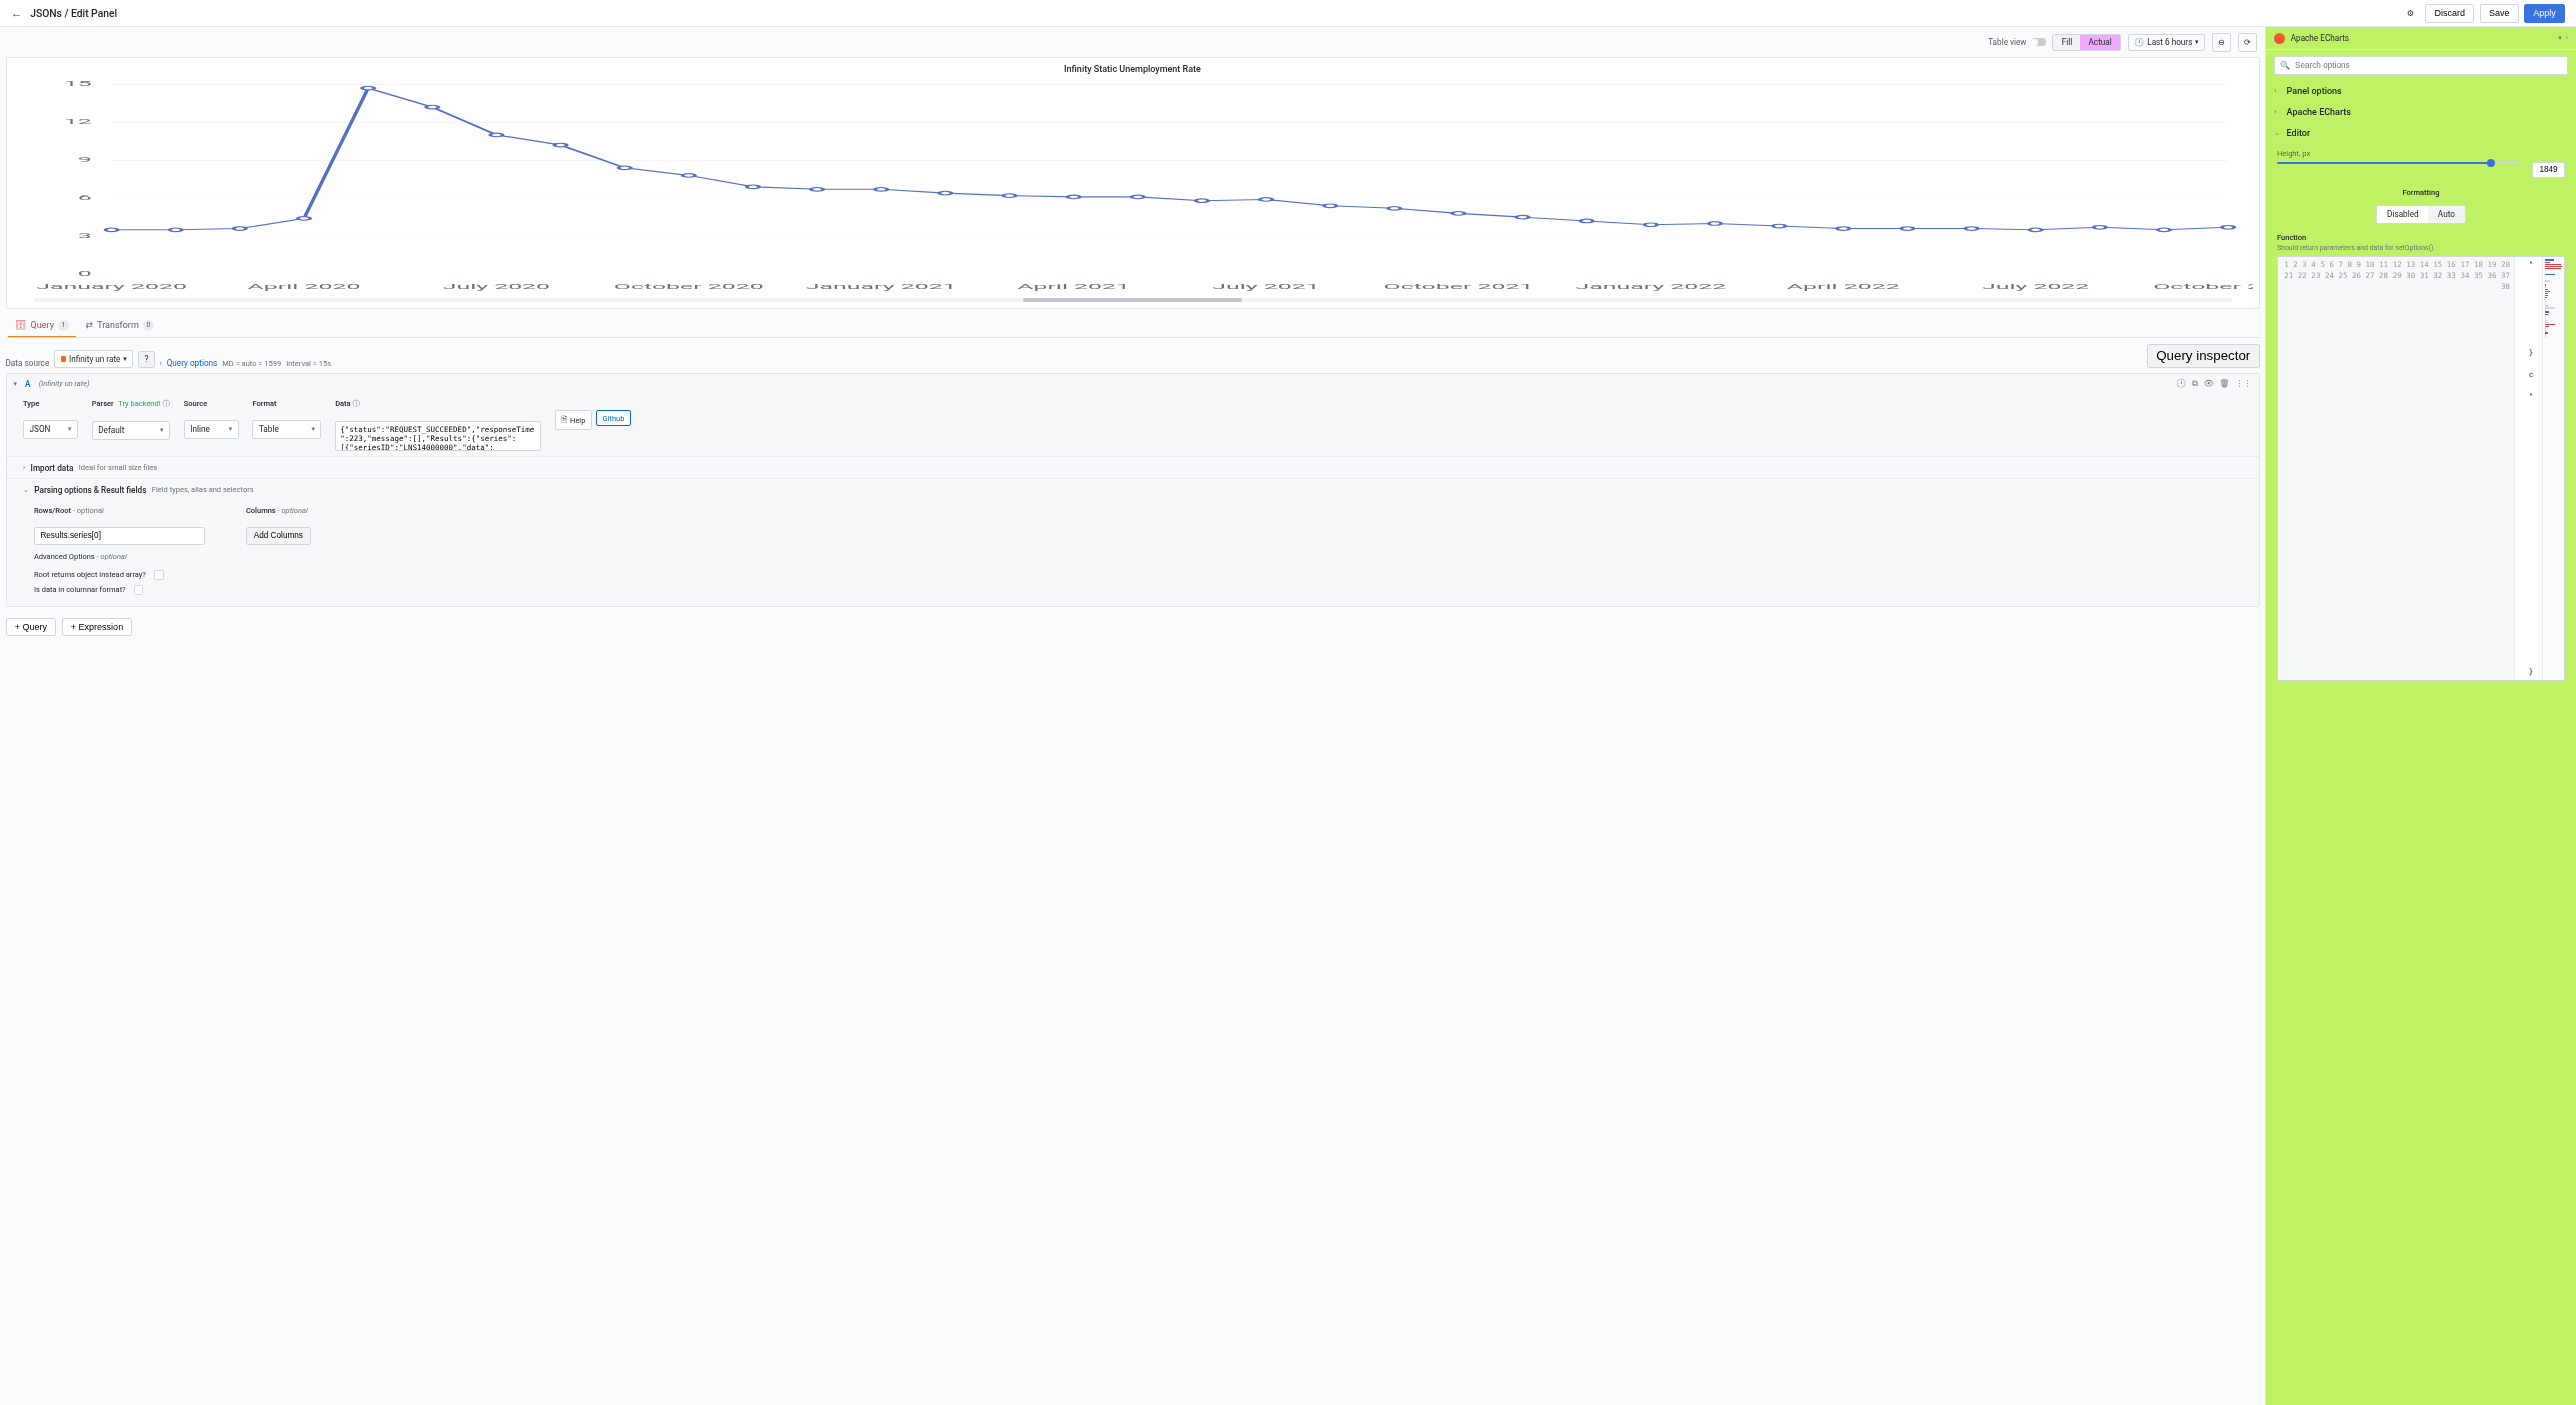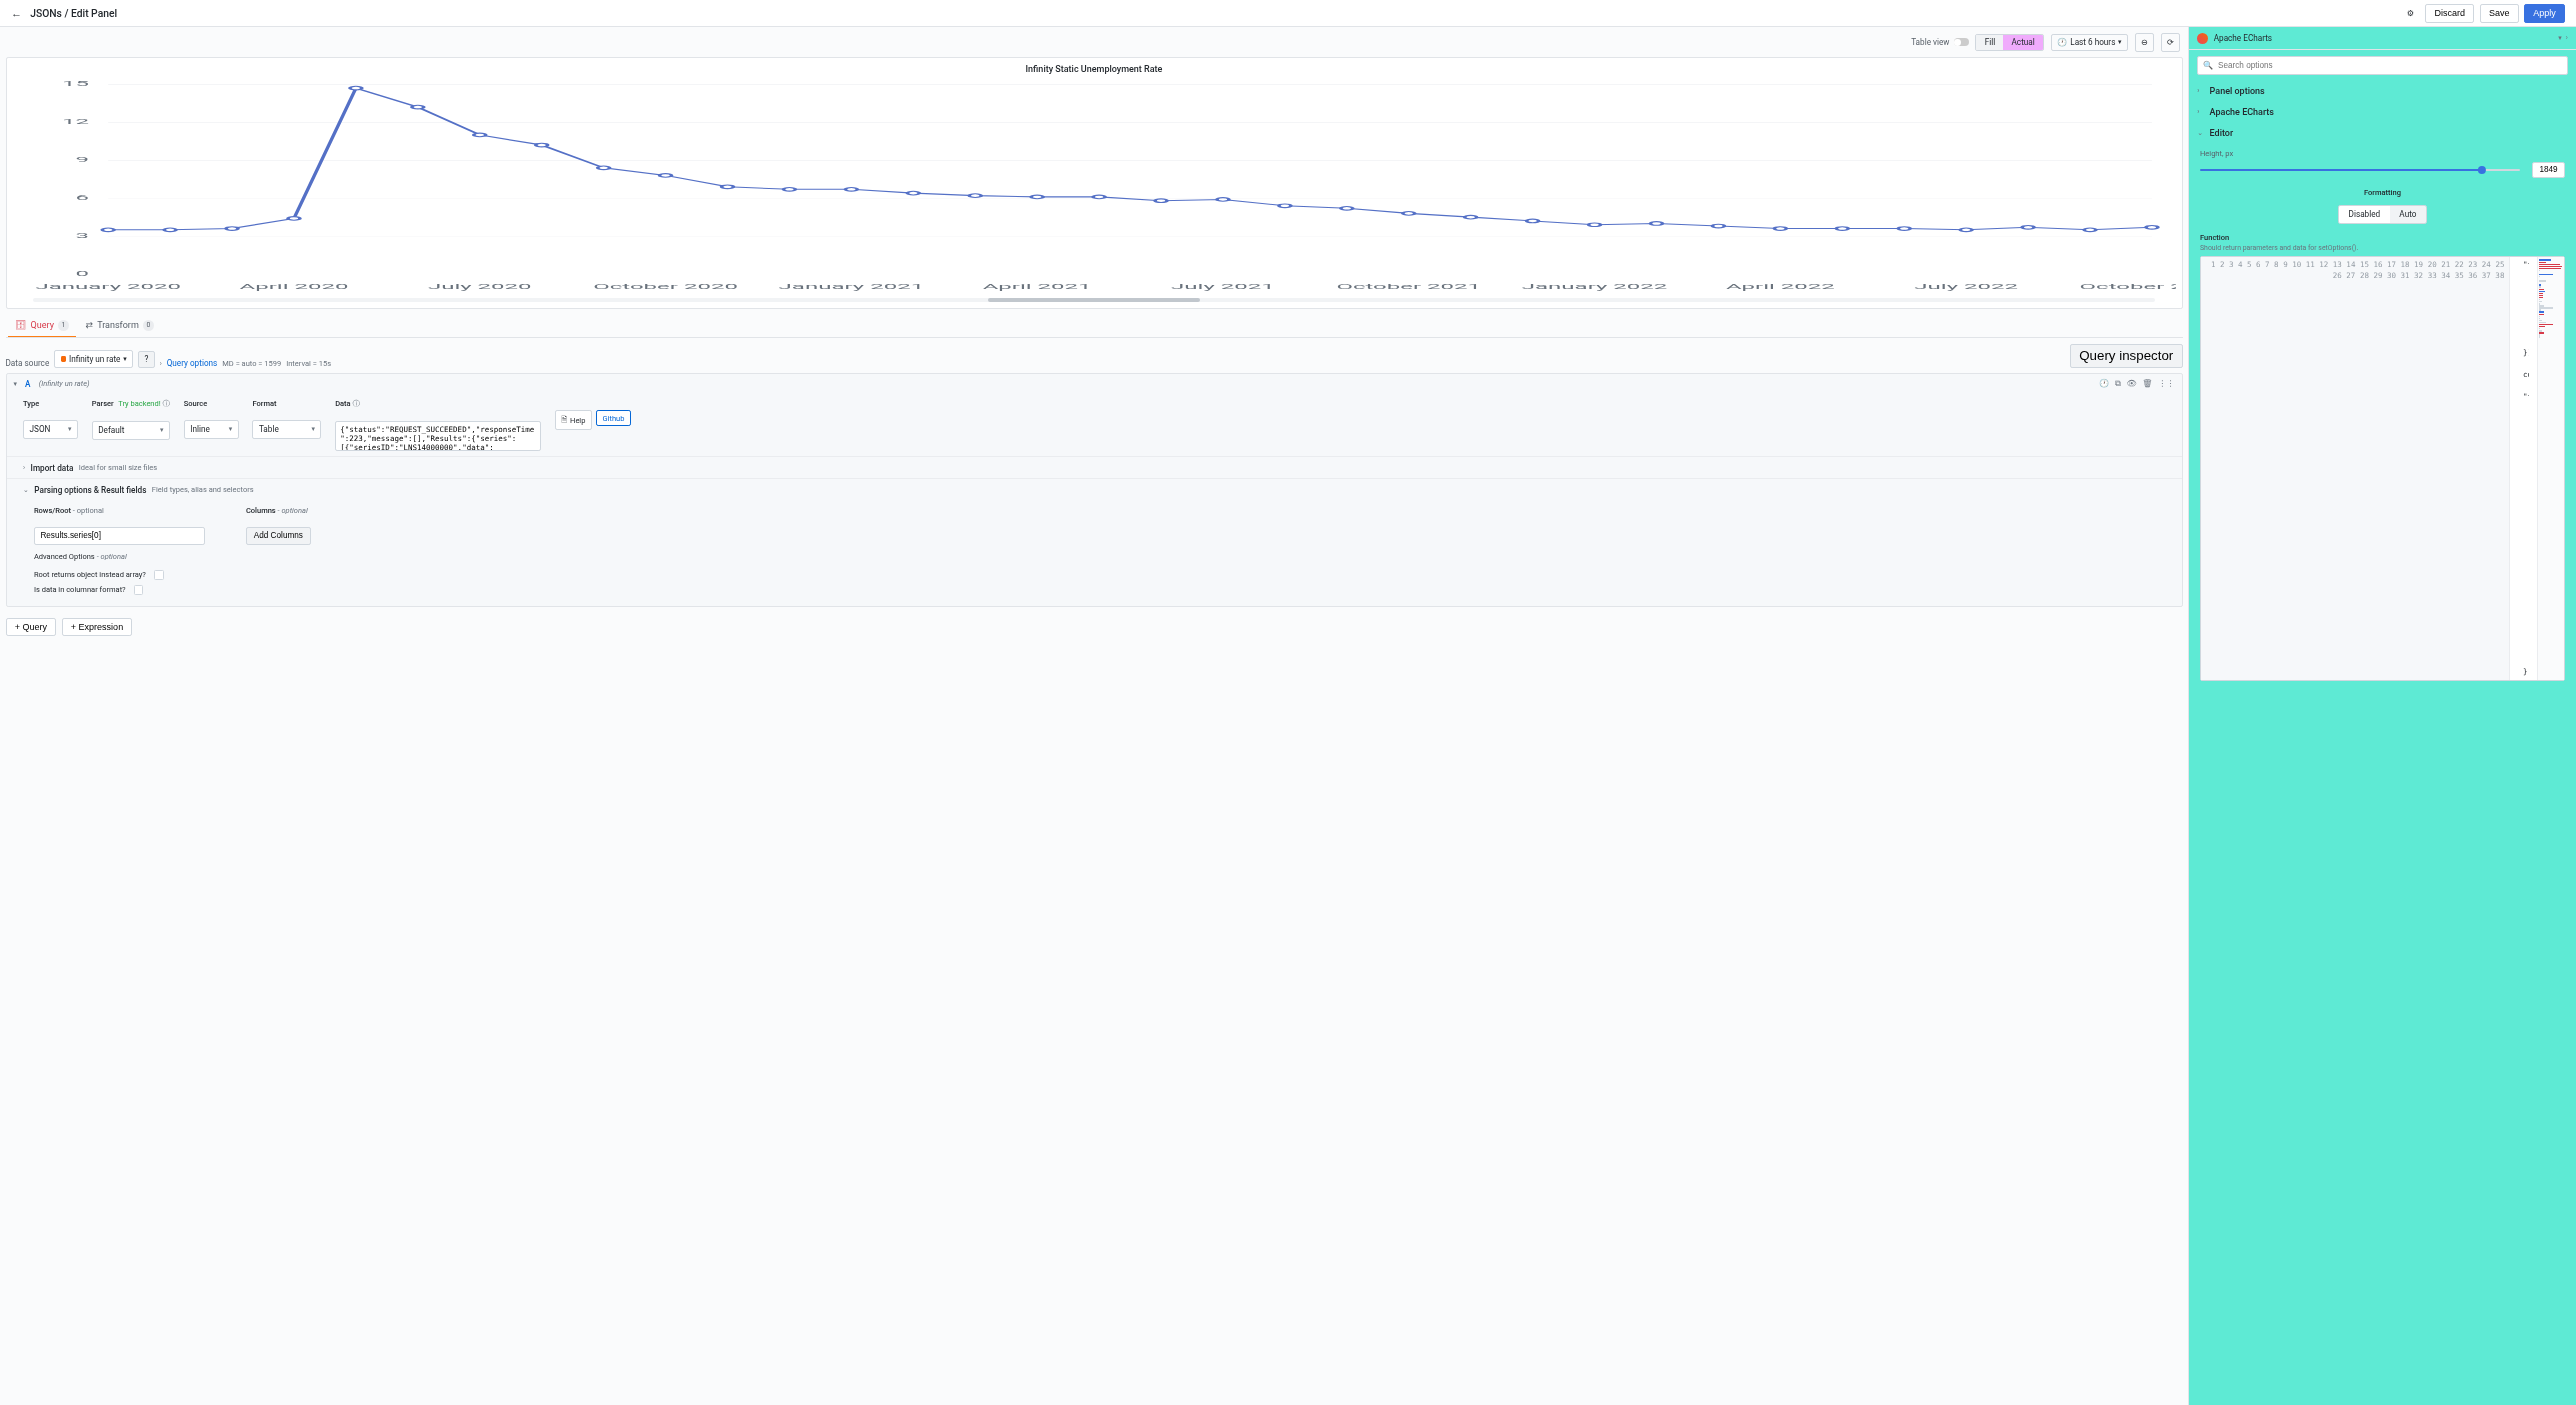--- a/index.html
+++ b/index.html
@@ -11,21 +11,21 @@
 .back-arrow { cursor: pointer; font-size: 11px; }
 .breadcrumb { font-size: 10.3px; font-weight: 500; }
 .header-right { display: flex; align-items: center; gap: 5.5px; }
 .icon-btn { width: 19px; height: 19px; display: inline-flex; align-items: center; justify-content: center; cursor: pointer; border-radius: 2.1px; }
 .btn { padding: 3.4px 8.2px; border: 0.7px solid #d0d7de; background: #fff; border-radius: 2.1px; cursor: pointer; font-size: 9px; }
 .btn-primary { background: #3871e0; color: #fff; border-color: #3871e0; }
 
 
 .main { display: flex; height: calc(100vh - 27.4px); }
 .left-col { flex: 1; display: flex; flex-direction: column; padding: 0 5.5px; overflow: hidden; }
-.right-col { width: 388px; background: #5eead4; border-left: 0.7px solid #e1e4e8; display: flex; flex-direction: column; overflow-y: auto; }
+.right-col { width: 311px; background: #bef264; border-left: 0.7px solid #e1e4e8; display: flex; flex-direction: column; overflow-y: auto; }
 
 
 .viz-toolbar { display: flex; justify-content: flex-end; align-items: center; gap: 6.9px; padding: 5.5px 2.7px; }
 .table-view-toggle { display: flex; align-items: center; gap: 4.1px; font-size: 8.2px; color: #586069; }
 .switch { width: 15px; height: 8.2px; background: #ccc; border-radius: 4.1px; position: relative; cursor: pointer; }
 .switch::after { content: ''; position: absolute; width: 6.9px; height: 6.9px; background: #fff; border-radius: 50%; top: 0.7px; left: 0.7px; }
 .segmented { display: inline-flex; border: 0.7px solid #d0d7de; border-radius: 2.1px; overflow: hidden; }
 .segmented > div { padding: 2.7px 8.2px; font-size: 8.2px; cursor: pointer; background: #f0abfc; }
 .segmented > div.active { background: #f1f3f5; }
 .time-picker { display: flex; align-items: center; gap: 2.7px; border: 0.7px solid #d0d7de; border-radius: 2.1px; padding: 2.7px 5.5px; cursor: pointer; font-size: 8.2px; }
@@ -94,21 +94,21 @@
 .viz-name { display: flex; align-items: center; gap: 5.5px; cursor: pointer; }
 .viz-icon { width: 11px; height: 11px; display: inline-block; background: linear-gradient(45deg, #e94560, #f66a0a); border-radius: 50%; }
 .search-row { padding: 5.5px 8.2px; }
 .search-input-wrap { display: flex; align-items: center; gap: 4.1px; border: 0.7px solid #d0d7de; border-radius: 2.1px; padding: 3.4px 5.5px; background: #fff; }
 .search-input-wrap input { border: none; outline: none; flex: 1; font-size: 8.2px; }
 
 .section-row { display: flex; align-items: center; gap: 5.5px; padding: 5.5px 8.2px; cursor: pointer; font-size: 9px; font-weight: 500; }
 .section-row .chev-icon { font-size: 6.9px; color: #6a737d; width: 6.9px; }
 .editor-body { padding: 5.5px 11px; }
 .editor-field-label { font-size: 7.5px; color: #586069; margin-bottom: 4.1px; }
-.slider-row { display: flex; align-items: center; gap: 12px; }
+.slider-row { display: flex; gap: 12px; }
 .slider { flex: 1; height: 2.7px; background: linear-gradient(to right, #3871e0 0%, #3871e0 88%, #d0d7de 88%, #d0d7de 100%); border-radius: 1.4px; position: relative; cursor: pointer; }
 .slider-thumb { position: absolute; left: 88%; top: -2.7px; width: 8.2px; height: 8.2px; background: #3871e0; border-radius: 50%; transform: translateX(-50%); }
 .slider-value { width: 33px; border: 0.7px solid #d0d7de; border-radius: 2.1px; padding: 2.7px 4.1px; font-size: 8.2px; text-align: center; }
 .formatting-row { margin-top: 9.6px; text-align: center; }
 .formatting-seg { display: inline-flex; border: 0.7px solid #d0d7de; border-radius: 2.1px; overflow: hidden; margin-top: 4.1px; }
 .formatting-seg > div { padding: 3.4px 9.6px; cursor: pointer; font-size: 8.2px; background: #fff; }
 .formatting-seg > div.active { background: #f1f3f5; }
 .func-label { margin-top: 9.6px; font-size: 7.5px; font-weight: 500; }
 .func-hint { font-size: 6.9px; color: #6a737d; margin-top: 1.4px; margin-bottom: 4.1px; }
 

